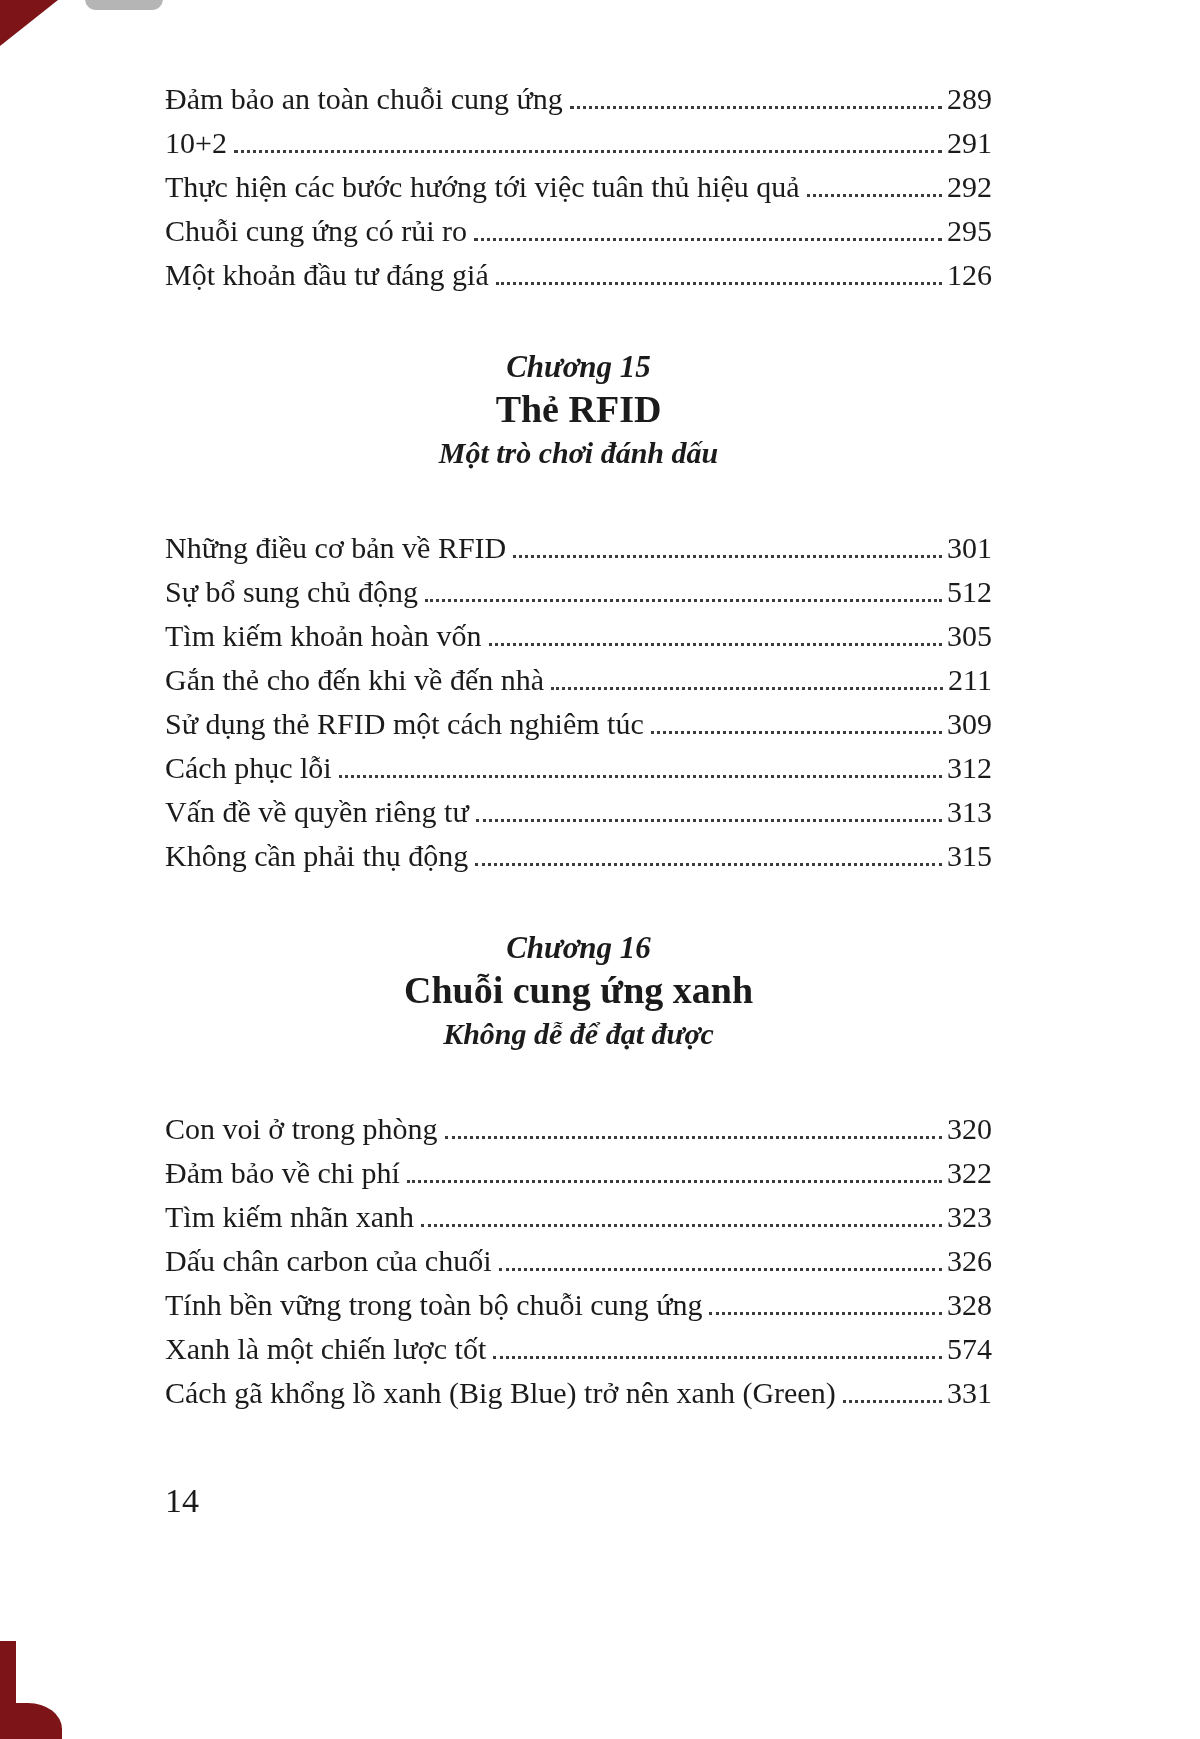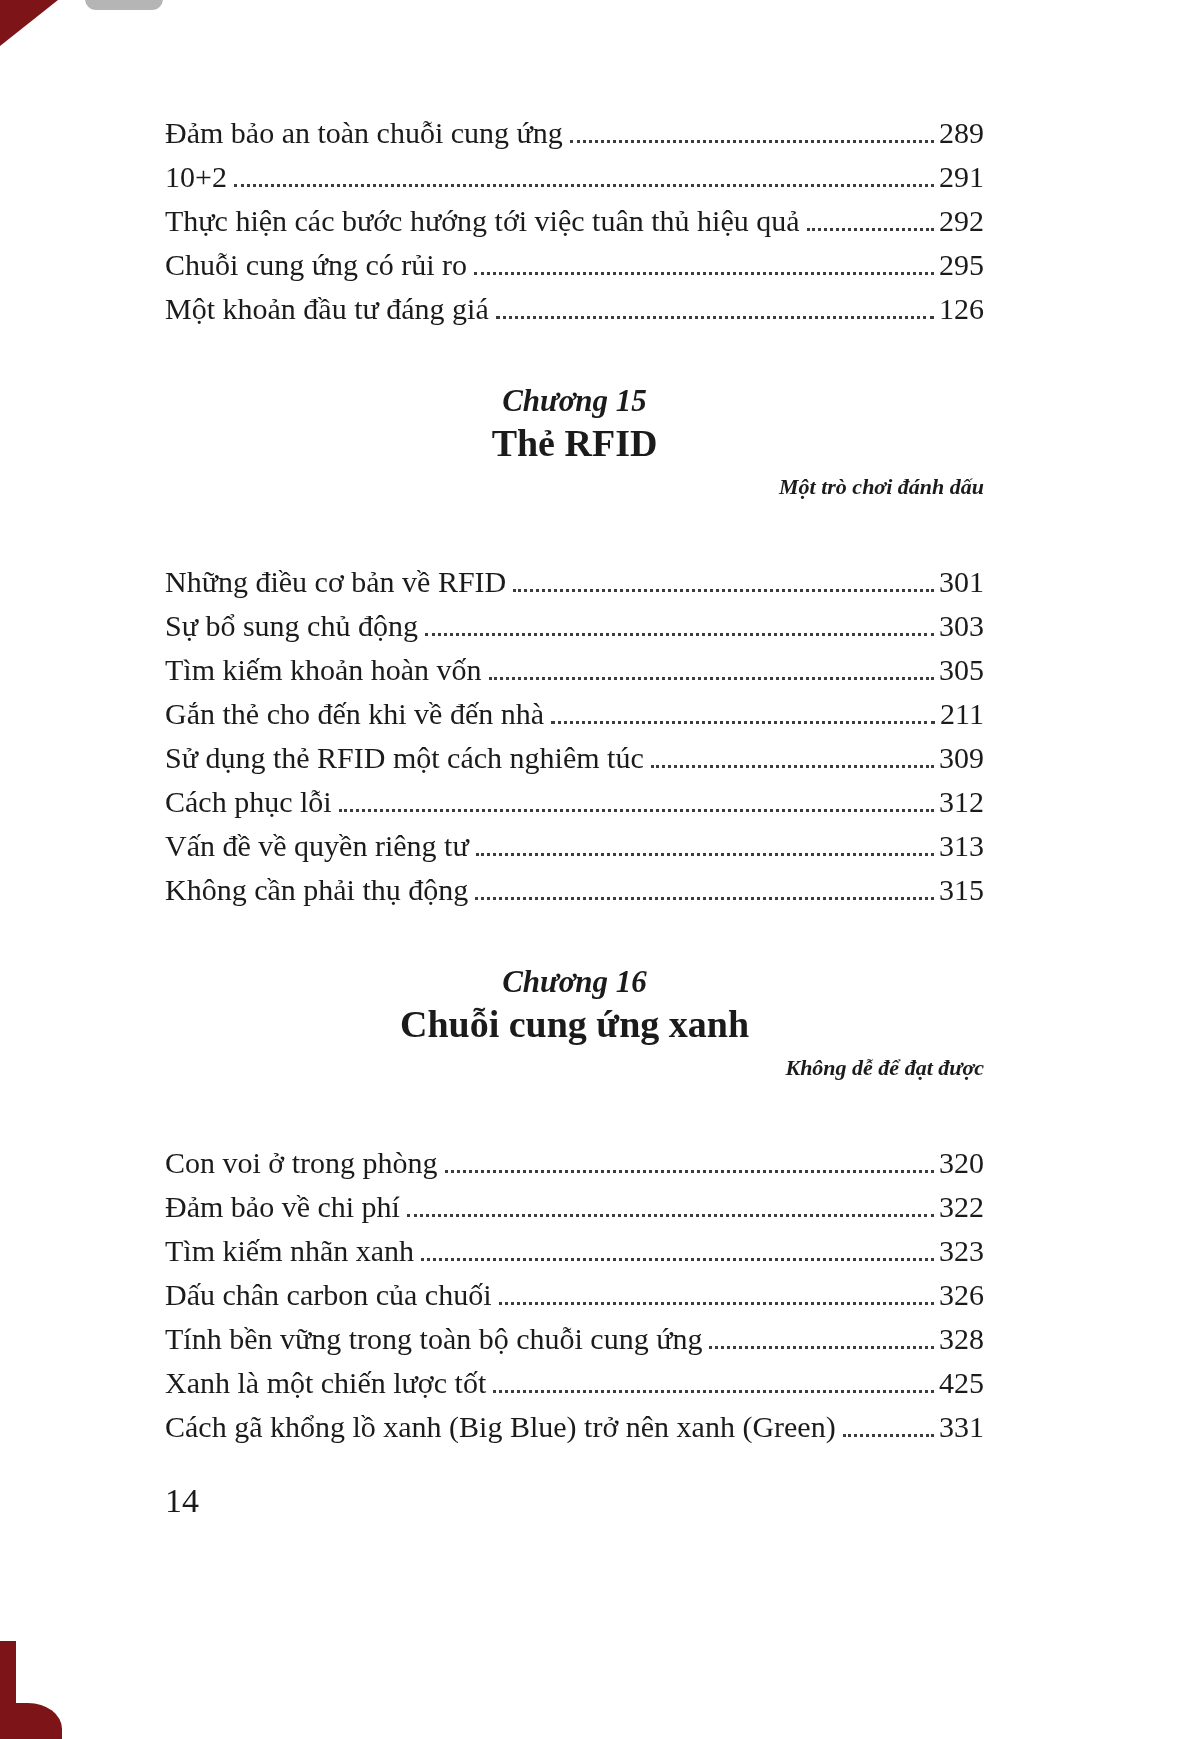--- a/index.html
+++ b/index.html
@@ -38,23 +38,23 @@
     position: absolute;
     left: 0; bottom: 0;
     width: 62px; height: 36px;
     background: #7d1418;
     border-top-right-radius: 34px 26px;
   }
 
   .content {
     position: absolute;
     left: 165px;
-    right: 216px;
+    right: 208px;
     top: 0;
-    padding-top: 111px;
+    padding-top: 77px;
   }
 
   .toc-row {
     display: flex;
     align-items: baseline;
     height: 44px;
     font-size: 30px;
     line-height: 44px;
     white-space: nowrap;
   }
@@ -79,23 +79,22 @@
     line-height: 43px;
   }
   .chapter-heading .title {
     font-weight: bold;
     font-size: 38px;
     line-height: 43px;
   }
   .chapter-heading .subtitle {
     font-weight: bold;
     font-style: italic;
-    font-size: 22px;
+    font-size: 30px;
     line-height: 43px;
-    text-align: right;
   }
 
   .page-number {
     position: absolute;
     left: 165px;
     top: 1482px;
     font-size: 34px;
   }
 </style>
 </head>
@@ -143,21 +142,21 @@
       <div class="subtitle">Một trò chơi đánh dấu</div>
     </div>
     <div class="toc-row">
       <span class="t">Những điều cơ bản về RFID</span>
       <span class="dots"></span>
       <span class="p">301</span>
     </div>
     <div class="toc-row">
       <span class="t">Sự bổ sung chủ động</span>
       <span class="dots"></span>
-      <span class="p">303</span>
+      <span class="p">512</span>
     </div>
     <div class="toc-row">
       <span class="t">Tìm kiếm khoản hoàn vốn</span>
       <span class="dots"></span>
       <span class="p">305</span>
     </div>
     <div class="toc-row">
       <span class="t">Gắn thẻ cho đến khi về đến nhà</span>
       <span class="dots"></span>
       <span class="p">211</span>
@@ -211,21 +210,21 @@
       <span class="p">326</span>
     </div>
     <div class="toc-row">
       <span class="t">Tính bền vững trong toàn bộ chuỗi cung ứng</span>
       <span class="dots"></span>
       <span class="p">328</span>
     </div>
     <div class="toc-row">
       <span class="t">Xanh là một chiến lược tốt</span>
       <span class="dots"></span>
-      <span class="p">425</span>
+      <span class="p">574</span>
     </div>
     <div class="toc-row">
       <span class="t">Cách gã khổng lồ xanh (Big Blue) trở nên xanh (Green) </span>
       <span class="dots"></span>
       <span class="p">331</span>
     </div>
   </div>
 
 </div>
 

